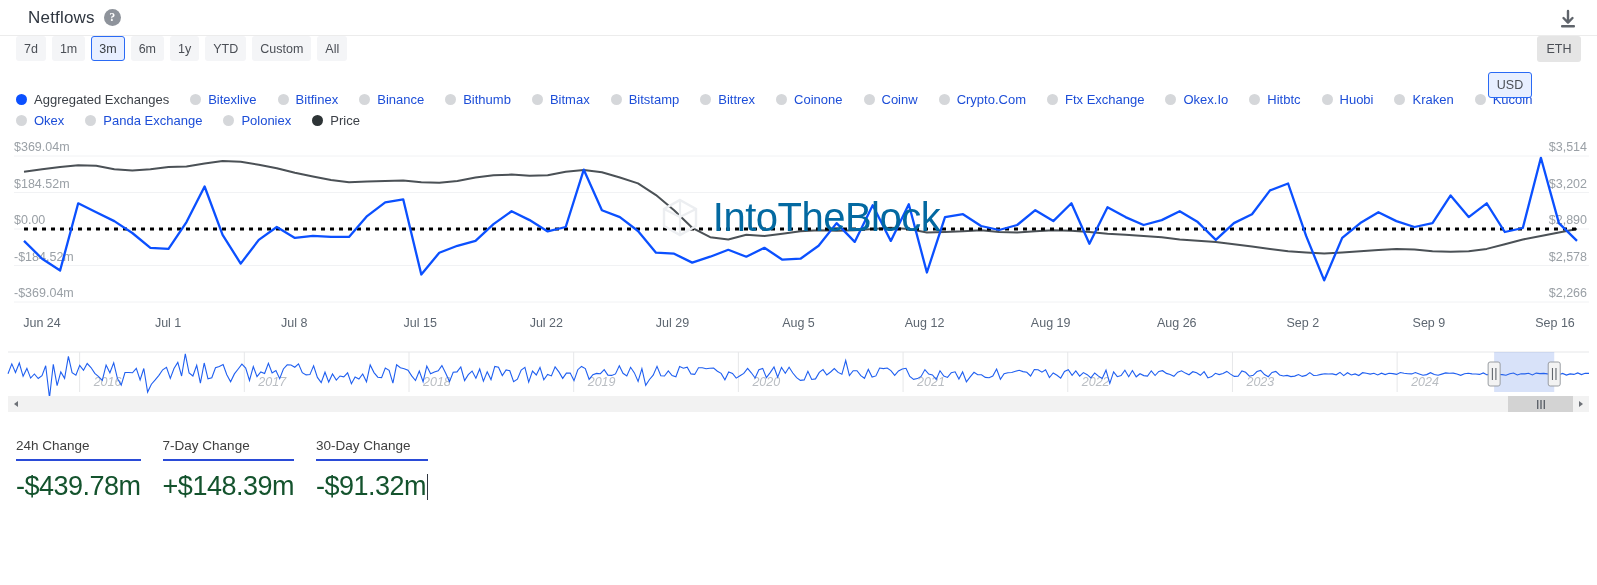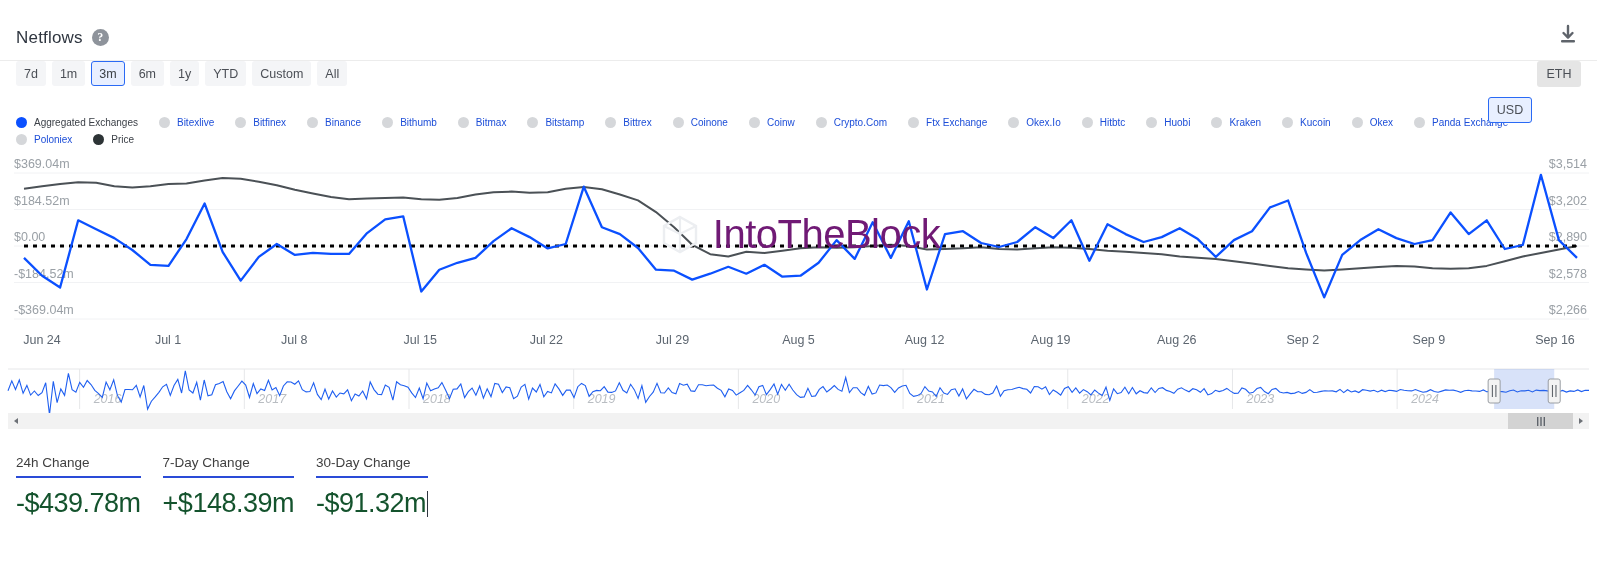--- a/index.html
+++ b/index.html
@@ -5,26 +5,25 @@
   * { box-sizing: border-box; margin: 0; padding: 0; }
   html, body {
     width: 1597px; height: 585px;
     background: #ffffff;
     font-family: "Liberation Sans", sans-serif;
     overflow: hidden;
   }
 
   
   .header {
-    height: 46px;
+    height: 36px;
     display: flex; align-items: center;
-    padding: 0 16px;
+    padding: 0 28px;
     border-bottom: 1px solid #ececec;
     position: relative;
-    margin-top: 15px;
   }
   .title {
     font-size: 17px; color: #2f3640; letter-spacing: .2px;
   }
   .help-icon {
     width: 17px; height: 17px; border-radius: 50%;
     background: #8e939b; color: #fff;
     font-size: 12px; font-weight: bold;
     display: flex; align-items: center; justify-content: center;
     margin-left: 9px; cursor: pointer; font-family: "Liberation Serif", serif;
@@ -59,41 +58,41 @@
 
   
   .legend {
     padding: 4px 16px 0 16px;
     display: flex; flex-wrap: wrap;
     column-gap: 21px; row-gap: 6px;
     align-items: center;
   }
   .legend-item {
     display: flex; align-items: center; gap: 7px;
-    font-size: 10px; cursor: pointer; white-space: nowrap;
+    font-size: 13px; cursor: pointer; white-space: nowrap;
   }
   .legend-dot { width: 11px; height: 11px; border-radius: 50%; flex: none; }
   .legend-item.on .legend-label { color: #3c4148; }
   .legend-item.off .legend-label { color: #1d4ed8; }
 
   
   .chart-area { position: relative; margin-top: 14px; height: 200px; }
   .chart-svg { display: block; }
   .axis-label { font-size: 12.5px; fill: #9aa0a6; font-family: "Liberation Sans", sans-serif; }
   .axis-label.right { text-anchor: end; }
   .xaxis-label { font-size: 12.5px; fill: #5d6670; text-anchor: middle; font-family: "Liberation Sans", sans-serif; }
   .gridline { stroke: #f1f2f4; stroke-width: 1; }
 
   .watermark {
     position: absolute; left: 0; right: 0; top: 52px;
     display: flex; align-items: center; justify-content: center;
     gap: 10px; pointer-events: none;
   }
   .wm-text {
-    font-size: 40px; color: #701a75; letter-spacing: -.5px;
+    font-size: 40px; color: #0369a1; letter-spacing: -.5px;
     font-family: "Liberation Sans", sans-serif;
   }
 
   
   .navigator { margin-top: 6px; position: relative; height: 48px; font-style: italic; }
   .nav-year { font-size: 12.5px; fill: #b9bdc2; font-family: "Liberation Sans", sans-serif; }
   .nav-sep { stroke: #e6e7e9; stroke-width: 1; }
 
   .scrollbar {
     height: 16px; margin: 0 8px; background: #f2f2f2;

